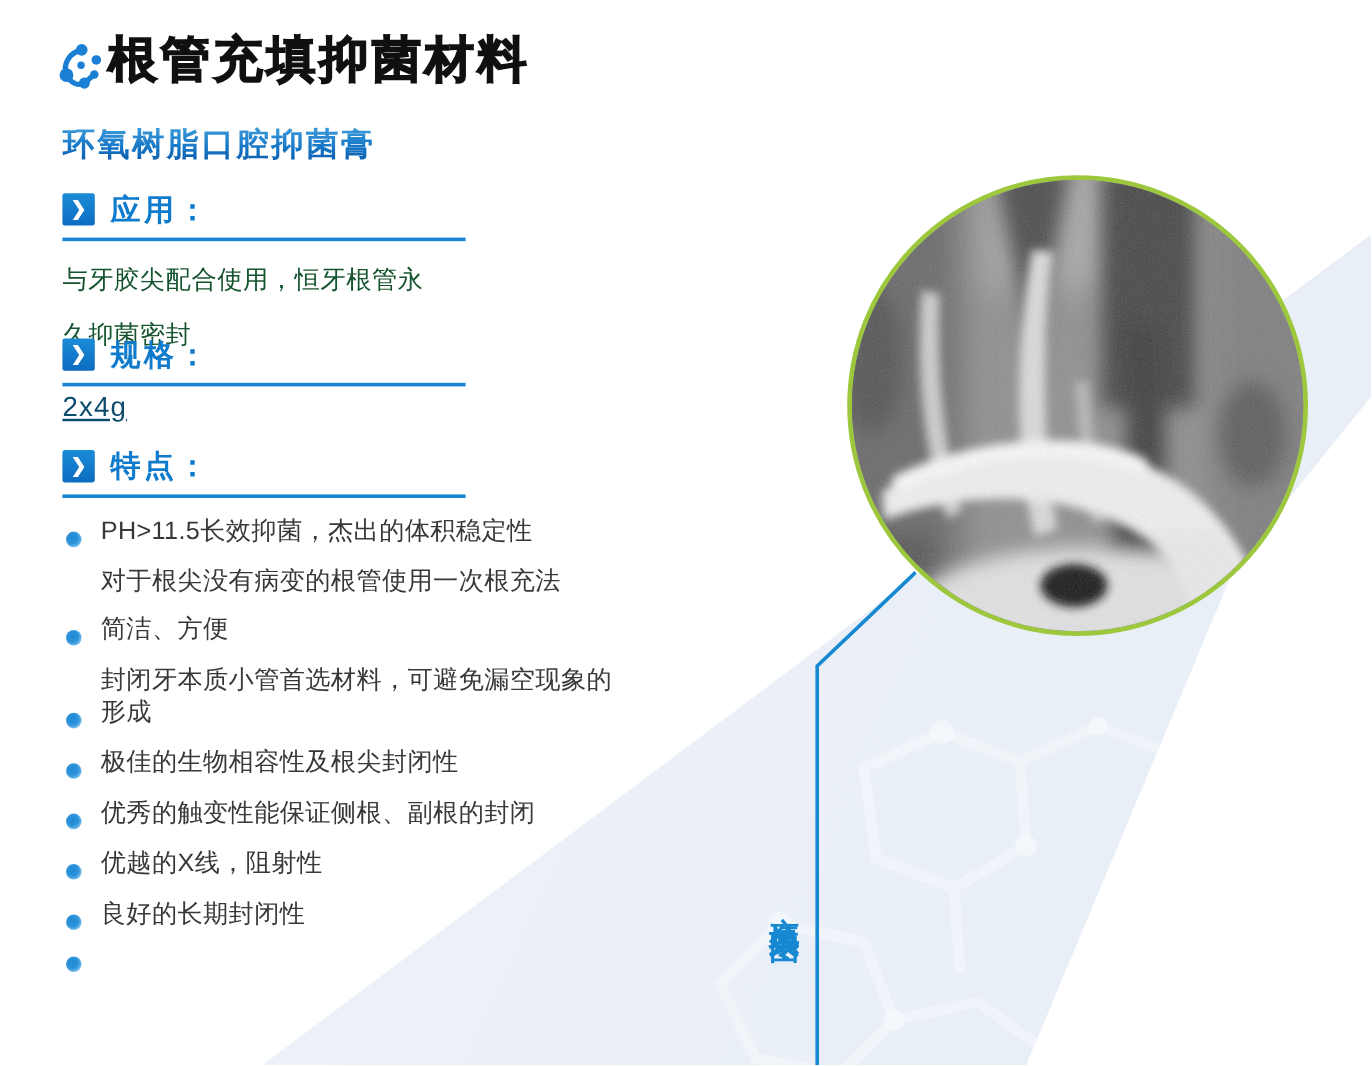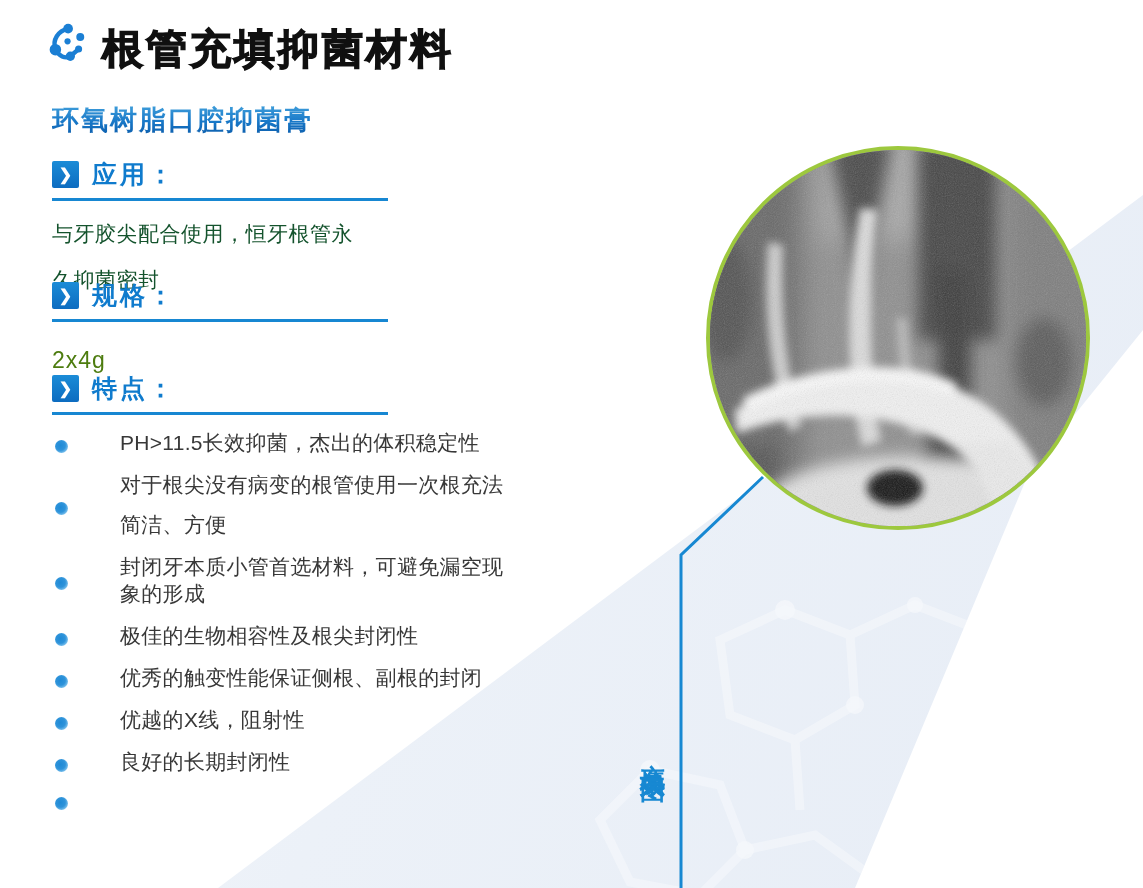--- a/index.html
+++ b/index.html
@@ -8,21 +8,21 @@
     background:#ffffff;font-family:"Liberation Sans",sans-serif;
   }
   
   .bg-wedge{
     position:absolute;inset:0;
     clip-path:polygon(1143px 195px,1143px 330px,1030px 470px,855px 888px,218px 888px);
     background:linear-gradient(115deg,#f5f8fb 0%,#ecf1f8 45%,#e7edf6 100%);
   }
   .bg-wedge svg{position:absolute;left:540px;top:520px;opacity:.55;}
   
-  .title-row{position:absolute;left:46px;top:22px;display:flex;align-items:flex-start;gap:14px;}
+  .title-row{position:absolute;left:46px;top:22px;display:flex;align-items:flex-end;gap:2px;}
   .page-title{
     font-size:41px;font-weight:900;color:#101010;letter-spacing:3px;
     -webkit-text-stroke:1.3px #101010;white-space:nowrap;
   }
   .subtitle{
     position:absolute;left:52px;top:102px;font-size:27px;font-weight:900;
     letter-spacing:2px;color:#1273c4;white-space:nowrap;text-align:center;
   }
   @supports(-webkit-background-clip:text){
     .subtitle{
@@ -37,24 +37,24 @@
     border-bottom:3px solid #1787d2;padding-bottom:7px;
   }
   .sq{
     width:27px;height:27px;flex:none;border-radius:2px;
     background:linear-gradient(180deg,#1b8cd7,#0d6cc0);
     color:#ffffff;font-weight:bold;font-size:16px;
     display:flex;align-items:center;justify-content:center;line-height:1;
   }
   .sec-label{font-size:25px;font-weight:bold;color:#0f7bcd;letter-spacing:3px;white-space:nowrap;}
   .app-text{margin-top:10px;width:318px;font-size:21px;line-height:46px;color:#14532d;letter-spacing:.5px;}
-  .spec-value{margin-top:25px;font-size:23px;color:#4d7c0f;letter-spacing:1px;}
+  .spec-value{margin-top:4px;font-size:23px;color:#0c4a6e;letter-spacing:1px;text-decoration:underline;}
   
   .features{list-style:none;margin:14px 0 0 0;padding:0;width:470px;}
-  .features li{display:flex;align-items:center;margin-bottom:15px;gap:36px;}
+  .features li{display:flex;align-items:flex-end;margin-bottom:15px;}
   .dot{
     width:13px;height:13px;border-radius:50%;flex:none;margin:7px 16px 0 3px;
     background:radial-gradient(circle at 42% 42%,#1f8ad6 0%,#2e93da 45%,#79bfec 72%,#abd8f4 100%);
   }
   .ftxt{font-size:21px;line-height:27px;color:#383838;letter-spacing:.3px;}
   .fline2{display:block;margin-top:13px;}
   
   .xray-circle{
     position:absolute;left:706px;top:146px;width:384px;height:384px;
     border-radius:50%;border:4px solid #9dc83e;box-sizing:border-box;

